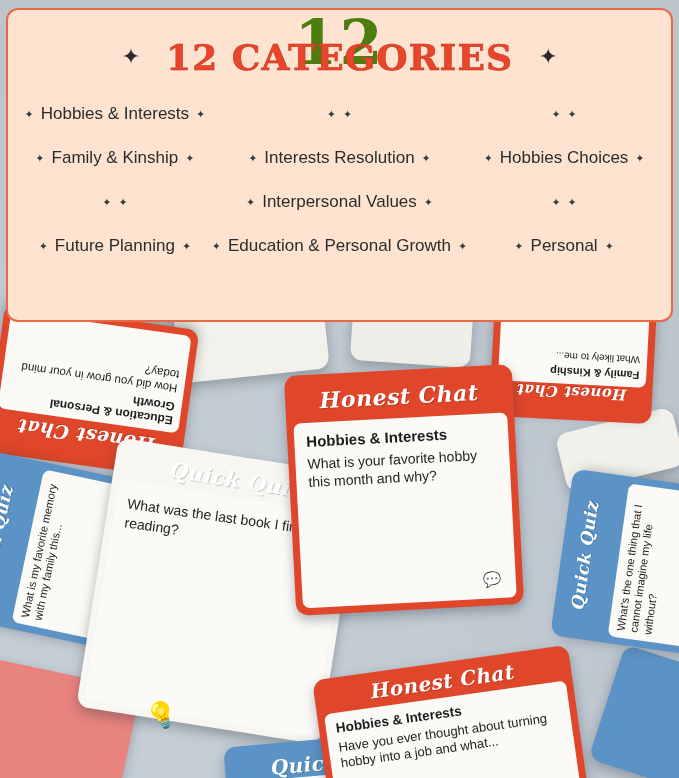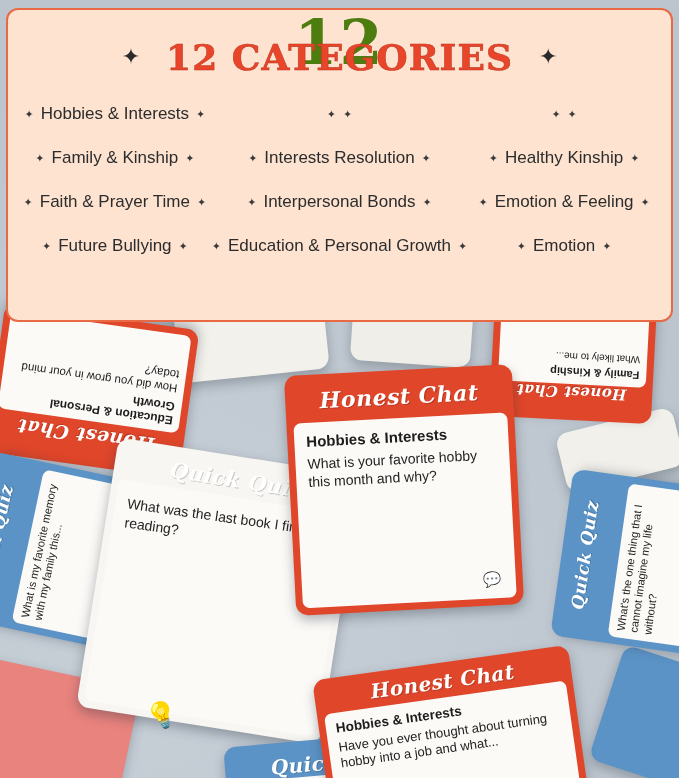--- a/index.html
+++ b/index.html
@@ -362,49 +362,47 @@
       <span>Family &amp; Kinship</span>
       <span class="s">✦</span>
     </div>
     <div class="cat-cell">
       <span class="s">✦</span>
       <span>Interests Resolution</span>
       <span class="s">✦</span>
     </div>
     <div class="cat-cell">
       <span class="s">✦</span>
-      <span>Healthy Kinship</span>
-      <span class="s">✦</span>
-    </div>
-
-    <div class="cat-cell">
-      <span class="s">✦</span>
-      <span>Faith &amp; Prayer Time</span>
-      <span class="s">✦</span>
-    </div>
-    <div class="cat-cell">
-      <span class="s">✦</span>
-      <span>Interpersonal Bonds</span>
-      <span class="s">✦</span>
-    </div>
-    <div class="cat-cell">
-      <span class="s">✦</span>
-      <span>Emotion &amp; Feeling</span>
-      <span class="s">✦</span>
-    </div>
-
-    <div class="cat-cell">
-      <span class="s">✦</span>
-      <span>Future Bullying</span>
+      <span>Hobbies Choices</span>
+      <span class="s">✦</span>
+    </div>
+
+    <div class="cat-cell">
+      <span class="s">✦</span>
+      <span class="s">✦</span>
+    </div>
+    <div class="cat-cell">
+      <span class="s">✦</span>
+      <span>Interpersonal Values</span>
+      <span class="s">✦</span>
+    </div>
+    <div class="cat-cell">
+      <span class="s">✦</span>
+      <span class="s">✦</span>
+    </div>
+
+    <div class="cat-cell">
+      <span class="s">✦</span>
+      <span>Future Planning</span>
       <span class="s">✦</span>
     </div>
     <div class="cat-cell">
       <span class="s">✦</span>
       <span>Education &amp; Personal Growth</span>
       <span class="s">✦</span>
     </div>
     <div class="cat-cell">
       <span class="s">✦</span>
-      <span>Emotion</span>
+      <span>Personal</span>
       <span class="s">✦</span>
     </div>
   </div>
 </div>
 
 </body></html>

